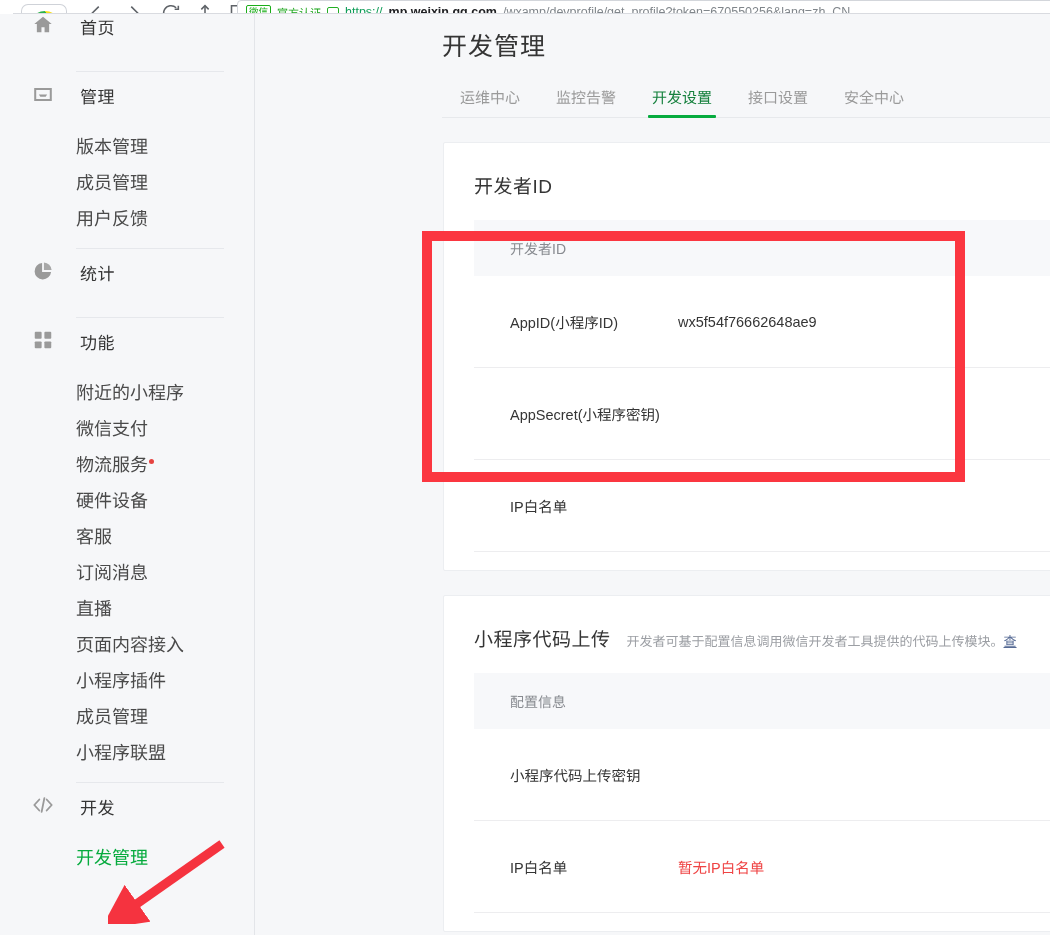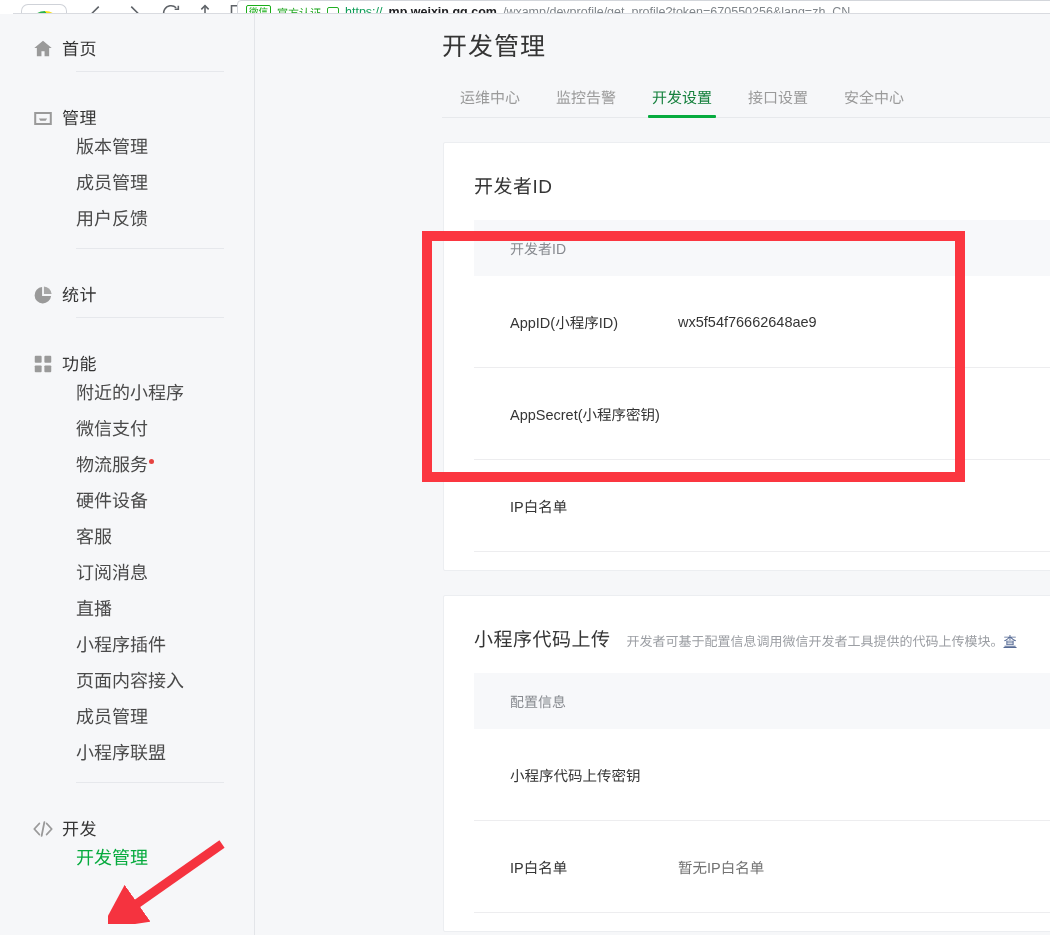--- a/index.html
+++ b/index.html
@@ -53,21 +53,21 @@
   
   .page { position: absolute; top: 14px; left: 0; width: 1050px; height: 921px; background: #f6f7f9; }
 
   
   .sidebar {
     position: absolute; top: 0; left: 0; width: 255px; height: 921px;
     background: #f6f7f9; border-right: 1px solid #e3e5e9;
   }
   .nav-group { padding: 0; }
   .nav-top {
-    display: flex; align-items: flex-end; gap: 8px;
+    display: flex; align-items: flex-start; gap: 26px;
     padding: 0 0 0 32px; height: 46px; cursor: pointer; font-family: Liberation Serif, serif;
   }
   .nav-top .glyph { width: 22px; height: 22px; flex: none; display: flex; align-items: center; justify-content: center; color: #9a9a9a; }
   .nav-top .label { font-size: 17px; color: #353535; letter-spacing: .5px; }
   .nav-sub {
     display: block; padding: 0 0 0 76px; height: 36px; line-height: 36px;
     font-size: 18px; color: #4a4a4a; cursor: pointer; position: relative;
   }
   .nav-sub.active { color: #06ab3e; }
   .nav-sub .badge-dot {
@@ -111,21 +111,21 @@
     background: #f7f8fa; height: 56px; display: flex; align-items: center;
     padding-left: 36px; font-size: 14px; color: #888b90;
   }
   .tbl-row {
     height: 92px; display: flex; align-items: center; padding-left: 36px;
     border-bottom: 1px solid #ededef; font-size: 14.5px; color: #353535;
   }
   .tbl-row:last-child { border-bottom: 1px solid #ededef; }
   .cell-label { width: 168px; flex: none; white-space: nowrap; }
   .cell-value { color: #353535; font-size: 14.5px; }
-  .cell-value.muted { color: #737373; }
+  .cell-value.muted { color: #ef4444; }
 
   
   .red-box {
     position: absolute; left: 422px; top: 231px; width: 543px; height: 251px;
     border: 10px solid #fb3640; pointer-events: none; z-index: 30;
   }
   .red-arrow { position: absolute; left: 108px; top: 838px; width: 120px; height: 86px; z-index: 30; pointer-events: none; }
 </style>
 </head>
 <body>
@@ -222,22 +222,22 @@
             </span>
             <span class="label">功能</span>
           </div>
           <div class="nav-sub"><span>附近的小程序</span></div>
           <div class="nav-sub"><span>微信支付</span></div>
           <div class="nav-sub"><span>物流服务</span><span class="badge-dot"></span></div>
           <div class="nav-sub"><span>硬件设备</span></div>
           <div class="nav-sub"><span>客服</span></div>
           <div class="nav-sub"><span>订阅消息</span></div>
           <div class="nav-sub"><span>直播</span></div>
+          <div class="nav-sub"><span>页面内容接入</span></div>
           <div class="nav-sub"><span>小程序插件</span></div>
-          <div class="nav-sub"><span>页面内容接入</span></div>
           <div class="nav-sub"><span>成员管理</span></div>
           <div class="nav-sub"><span>小程序联盟</span></div>
           <div class="nav-divider"></div>
         </div>
         <div class="nav-group">
           <div class="nav-top">
             <span class="glyph">
               <svg viewBox="0 0 24 24" fill="none" stroke="currentColor" stroke-width="2" stroke-linecap="round" stroke-linejoin="round">
                 <polyline points="8,6 2.5,12 8,18"></polyline>
                 <polyline points="16,6 21.5,12 16,18"></polyline>

